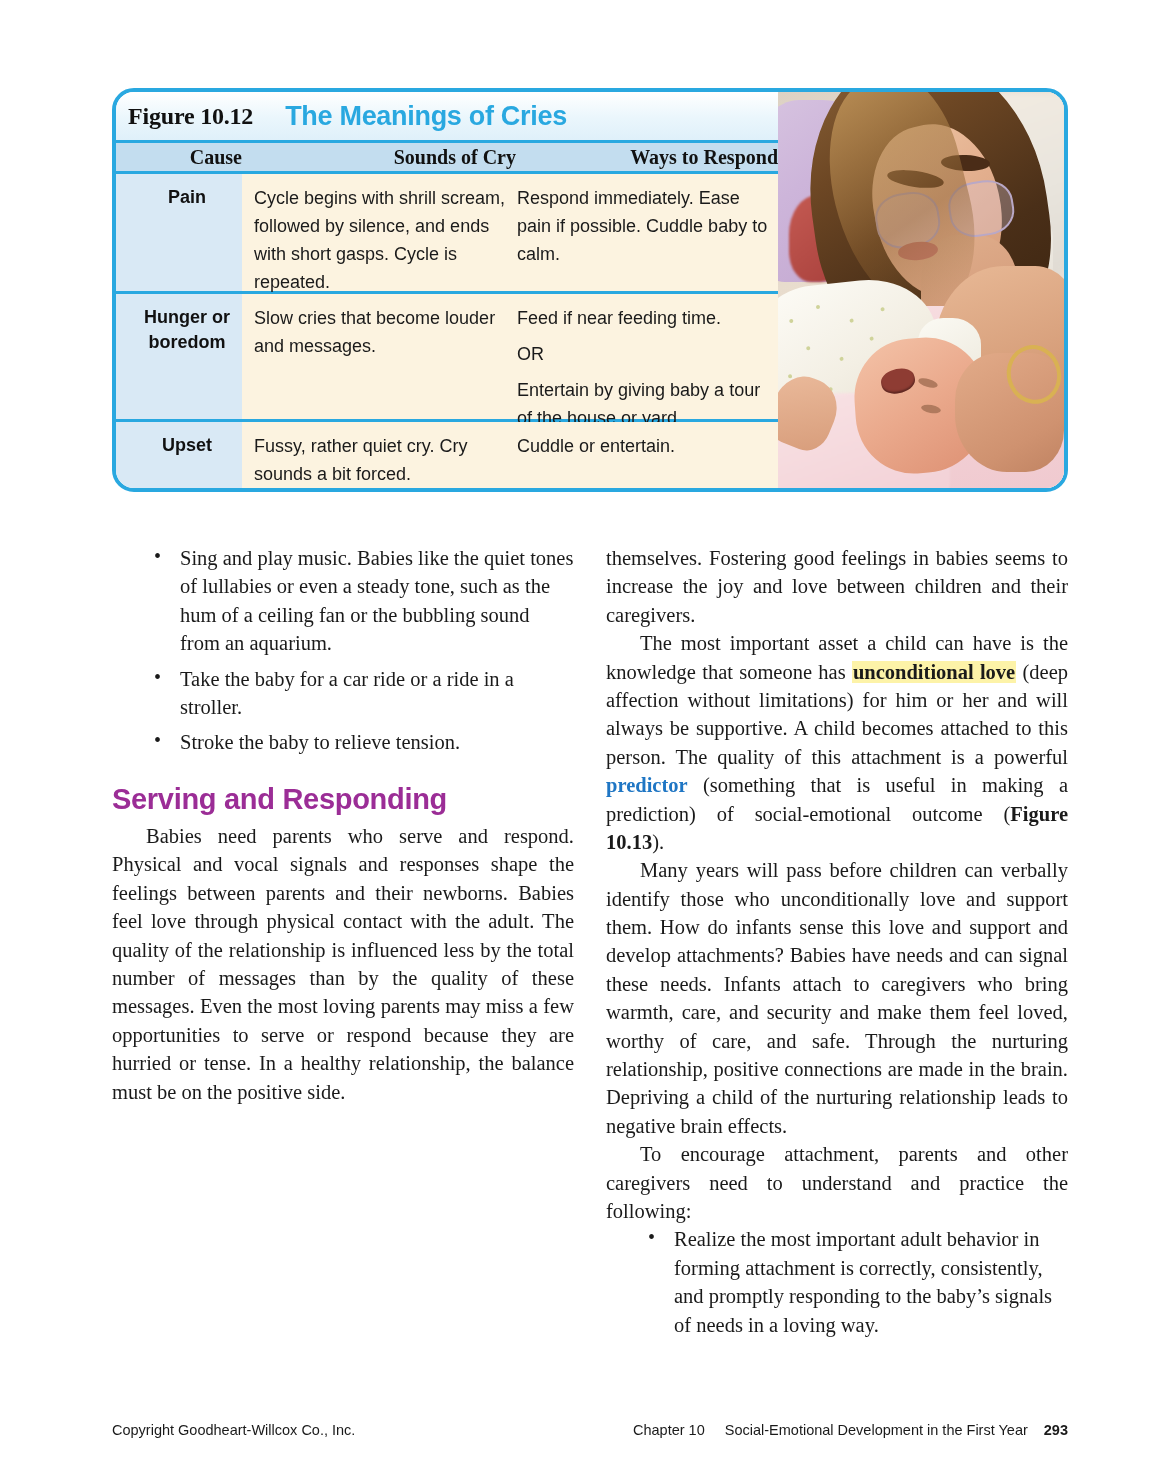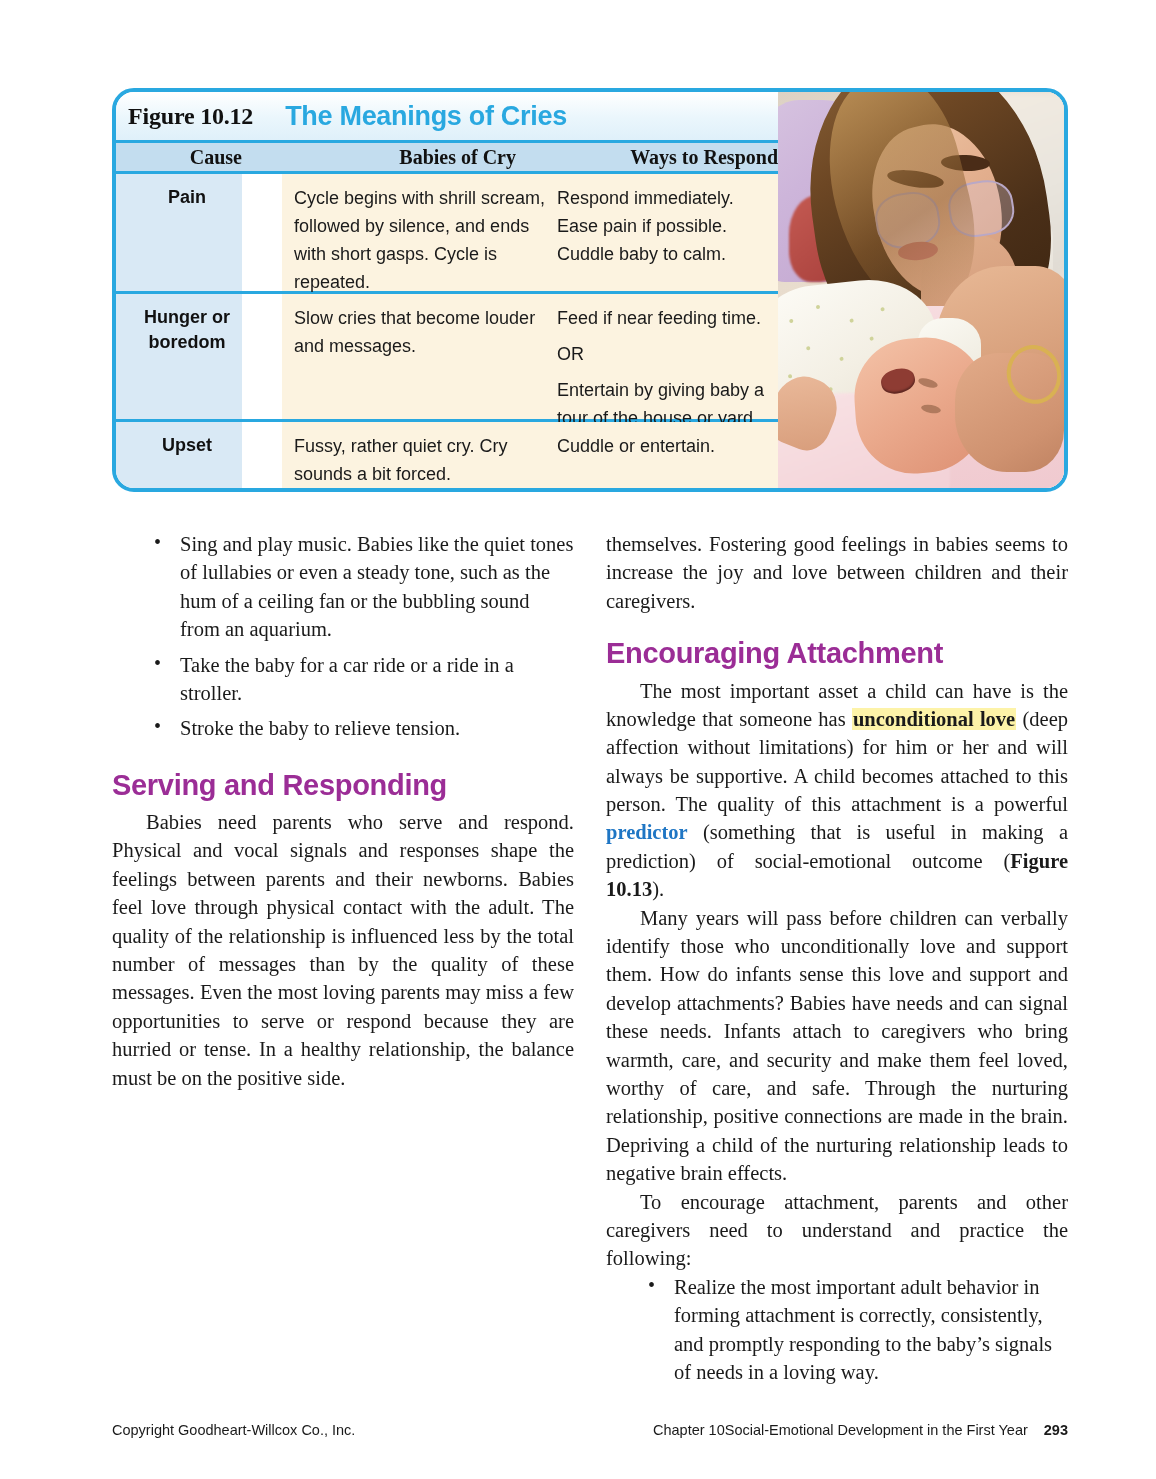--- a/index.html
+++ b/index.html
@@ -120,21 +120,20 @@
     box-sizing: border-box;
     line-height: 1.42;
     text-align: center;
   }
   .td-cells {
     flex: 1 1 auto;
     background: #fcf3e0;
     display: flex;
     padding-top: 10px;
     box-sizing: border-box;
-    margin-left: 40px;
   }
   .td {
     font-family: "Liberation Sans", sans-serif;
     font-size: 18px;
     color: #1a1a1a;
     line-height: 1.56;
   }
   .td.c2 { width: 274px; flex: 0 0 274px; padding-left: 12px; box-sizing: border-box; }
   .td.c3 { flex: 1 1 auto; padding-left: 1px; box-sizing: border-box; }
   .td p { margin: 0 0 8px 0; }
@@ -291,21 +290,21 @@
   
   .cols {
     position: absolute;
     left: 112px;
     top: 528px;
     width: 956px;
     height: 830px;
   }
   .col {
     position: absolute;
-    top: 2px;
+    top: 16px;
     width: 462px;
   }
   .col.left { left: 0; }
   .col.right { left: 494px; }
 
   p.body {
     margin: 0;
     font-family: "Liberation Serif", serif;
     font-size: 20.5px;
     line-height: 1.385;
@@ -371,39 +370,39 @@
     height: 24px;
     font-family: "Liberation Sans", sans-serif;
     font-size: 14.5px;
     color: #1a1a1a;
     display: flex;
     align-items: center;
     justify-content: space-between;
     gap: 48px;
   }
   .footer-right { display: flex; align-items: baseline; }
-  .footer-right .chapter { margin-right: 0; }
+  .footer-right .chapter { margin-right: 20px; }
   .footer-right .pageno { font-weight: bold; margin-left: 16px; }
 </style>
 </head>
 <body>
 
 <div class="figure-box">
   <div class="figure-inner">
 
     <div class="figure-left">
 
       <div class="fig-title-bar">
         <span class="fig-number">Figure 10.12</span>
         <span class="fig-title">The Meanings of Cries</span>
       </div>
 
       <div class="tbl-head">
         <div class="th c1">Cause</div>
-        <div class="th c2">Babies of Cry</div>
+        <div class="th c2">Sounds of Cry</div>
         <div class="th c3">Ways to Respond</div>
       </div>
 
       <div class="tbl-body">
 
         <div class="tr r1">
           <div class="td-label">Pain</div>
           <div class="td-cells">
             <div class="td c2">
               <p>Cycle begins with shrill scream, followed by silence, and ends with short gasps. Cycle is repeated.</p>
@@ -504,21 +503,20 @@
 
 
     <h2 class="section">Serving and Responding</h2>
 
     <p class="body">Babies need parents who serve and respond. Physical and vocal signals and responses shape the feelings between parents and their newborns. Babies feel love through physical contact with the adult. The quality of the relationship is influenced less by the total number of messages than by the quality of these messages. Even the most loving parents may miss a few opportunities to serve or respond because they are hurried or tense. In a healthy relationship, the balance must be on the positive side.</p>
   </div>
 
   <div class="col right">
     <p class="body noindent">themselves. Fostering good feelings in babies seems to increase the joy and love between children and their caregivers.</p>
 
-    <h2 class="section tight">Encouraging Attachment</h2>
 
     <p class="body"><span>The most important asset a child can have is the knowledge that someone has </span><span class="kterm">unconditional love</span><span> (deep affection without limitations) for him or her and will always be supportive. A child becomes attached to this person. The quality of this attachment is a powerful </span><span class="blueterm">predictor</span><span> (something that is useful in making a prediction) of social-emotional outcome (</span><span class="bold">Figure 10.13</span><span>).</span></p>
 
     <p class="body">Many years will pass before children can verbally identify those who unconditionally love and support them. How do infants sense this love and support and develop attachments? Babies have needs and can signal these needs. Infants attach to caregivers who bring warmth, care, and security and make them feel loved, worthy of care, and safe. Through the nurturing relationship, positive connections are made in the brain. Depriving a child of the nurturing relationship leads to negative brain effects.</p>
     <p class="body">To encourage attachment, parents and other caregivers need to understand and practice the following:</p>
 
     <ul class="bullets">
       <li>Realize the most important adult behavior in forming attachment is correctly, consistently, and promptly responding to the baby’s signals of needs in a loving way.</li>
     </ul>
   </div>

